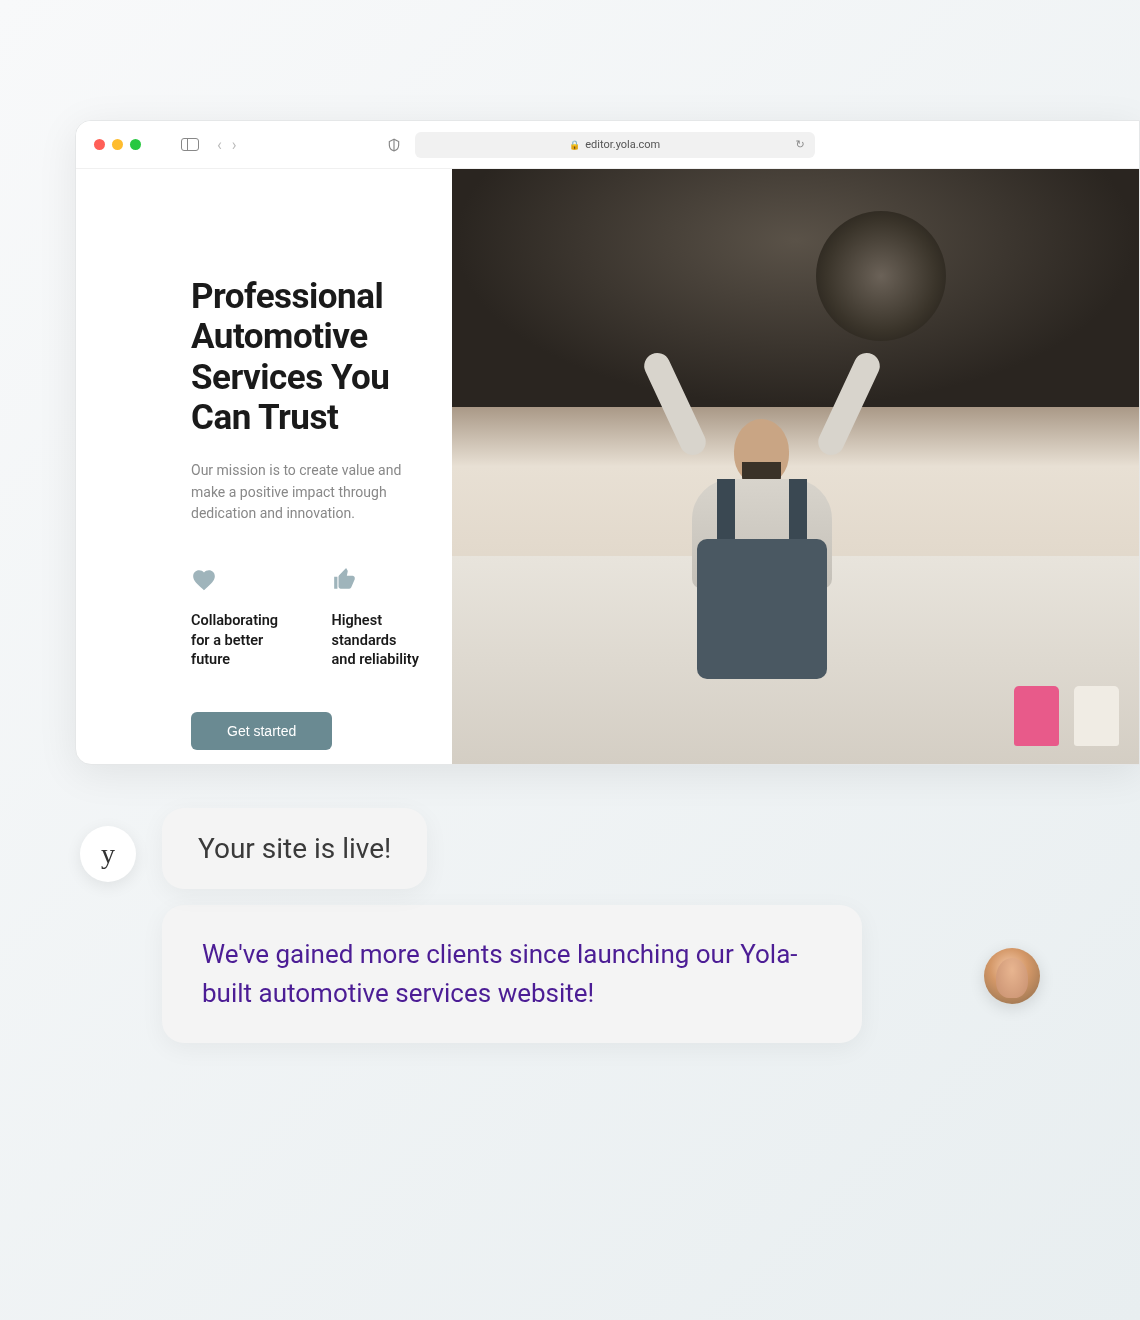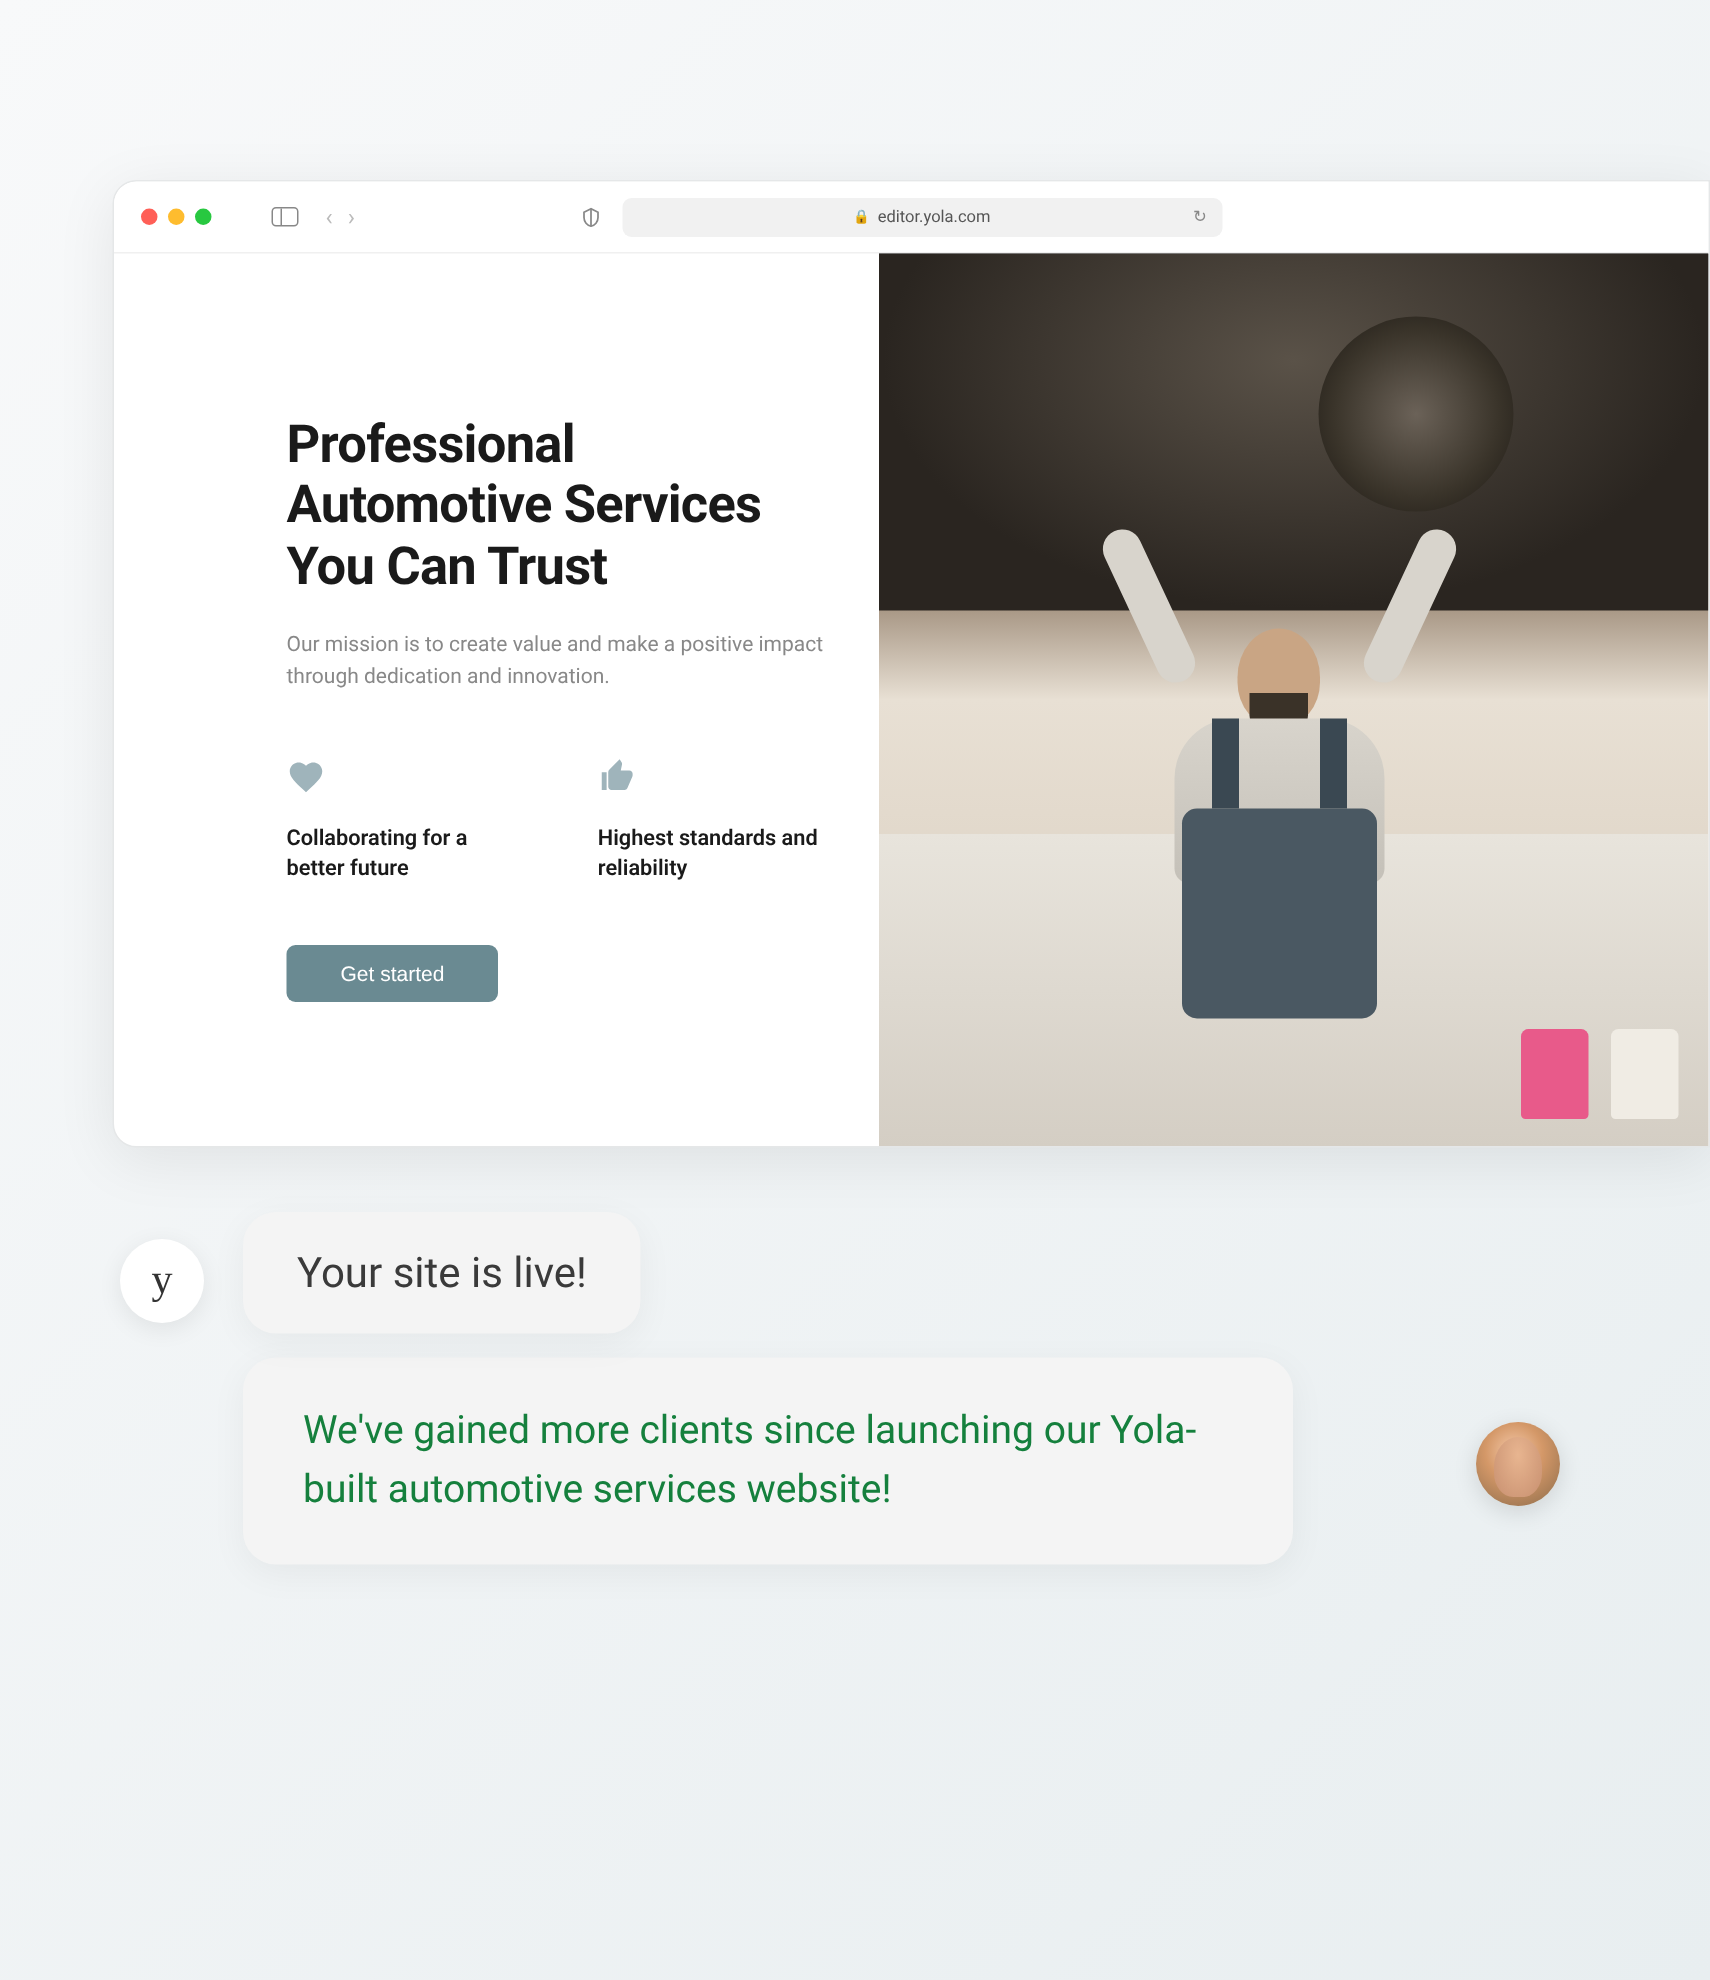--- a/index.html
+++ b/index.html
@@ -93,21 +93,21 @@
     }
     .url-bar .lock-icon { margin-right: 5px; font-size: 9px; }
     .url-bar .refresh-icon { position: absolute; right: 10px; font-size: 11px; color: #888; }
     
     .page-content {
       display: flex;
       height: calc(100% - 48px);
     }
     
     .hero-left {
-      width: 510px;
+      width: 376px;
       padding: 108px 30px 40px 115px;
     }
     
     .hero-headline {
       font-size: 35px;
       font-weight: 700;
       line-height: 1.15;
       color: #1a1a1a;
       letter-spacing: -0.5px;
     }
@@ -301,21 +301,21 @@
     
     .chat-bubble-2 {
       margin-left: 82px;
       margin-top: 16px;
       padding: 30px 40px;
       background: #f4f4f4;
       border-radius: 22px;
       max-width: 700px;
       font-size: 26px;
       line-height: 1.5;
-      color: #15803d;
+      color: #4c1d95;
       box-shadow: 0 6px 24px rgba(0,0,0,0.05);
     }
     
     .avatar-user {
       position: absolute;
       top: 140px;
       right: 40px;
       width: 56px;
       height: 56px;
       border-radius: 50%;

